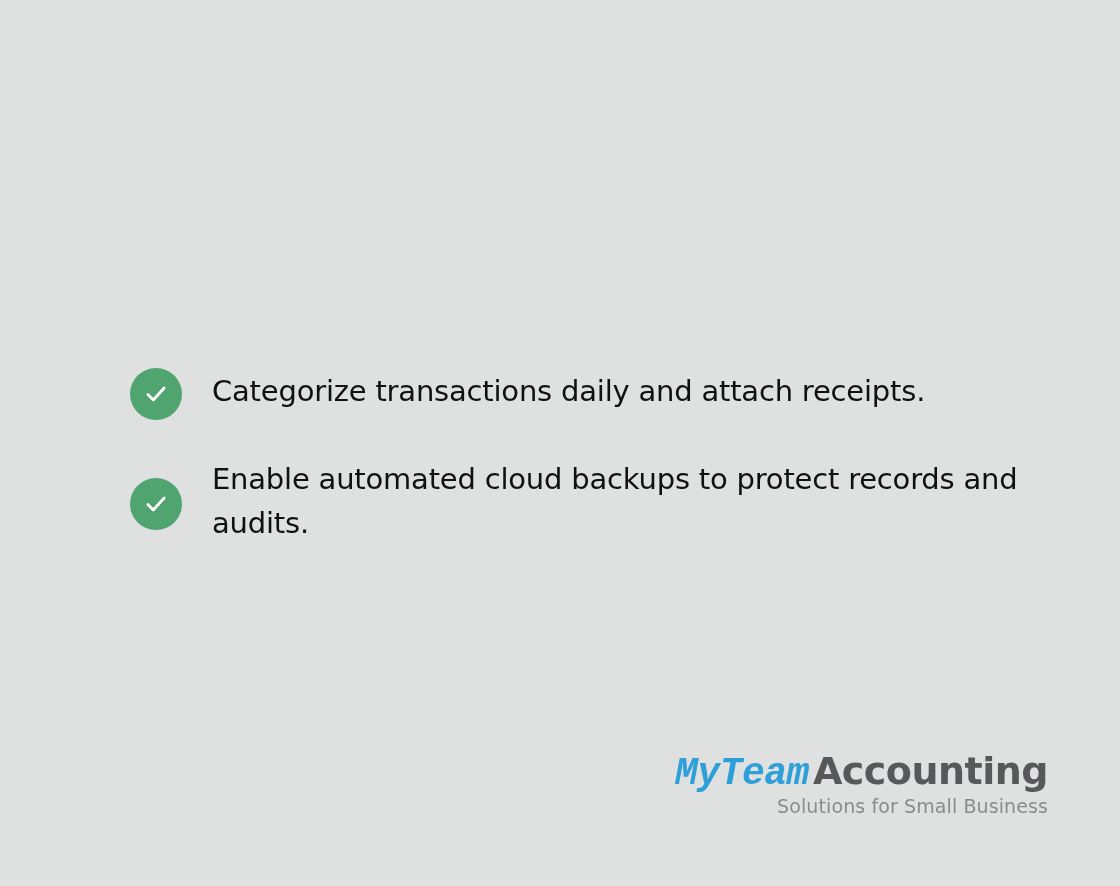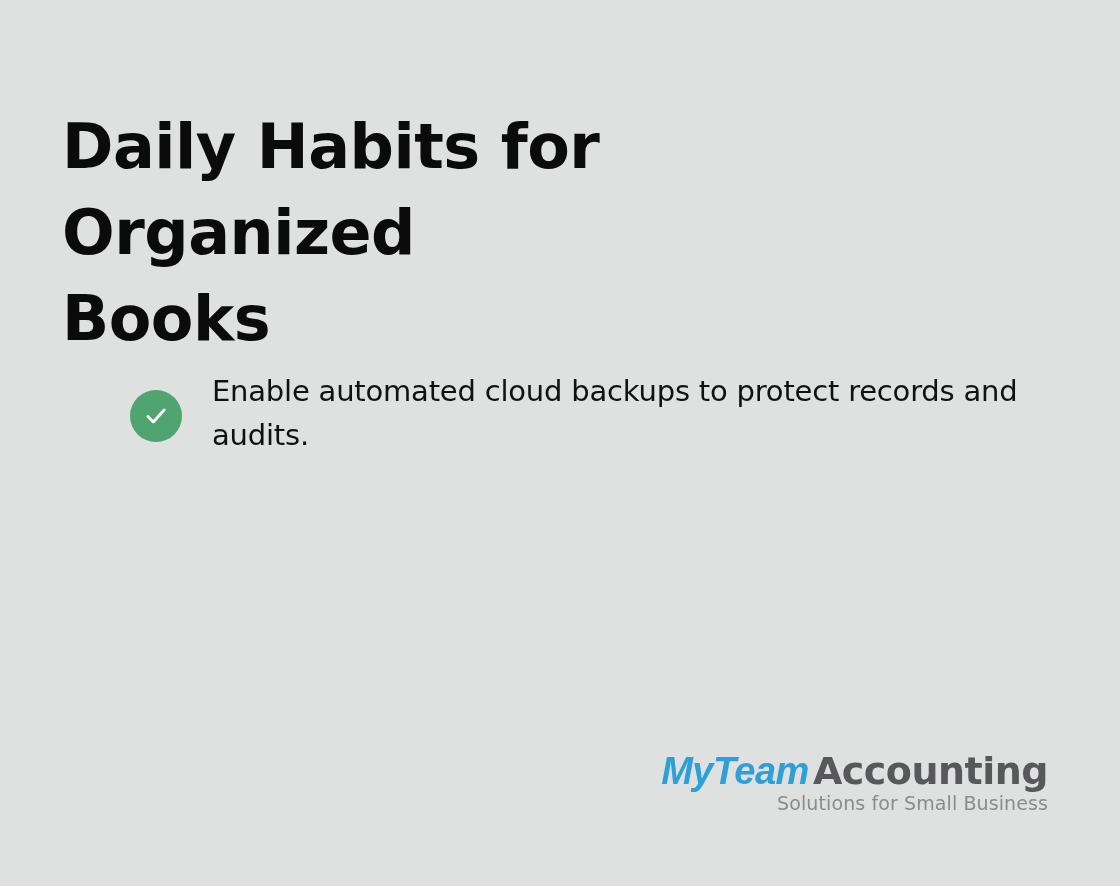--- a/index.html
+++ b/index.html
@@ -92,21 +92,21 @@
     top: 752px;
     text-align: right;
     line-height: 1;
     white-space: nowrap;
   }
   .logo-main {
     display: block;
     line-height: 1;
   }
   .logo-myteam {
-    font-family: Liberation Sans, sans-serif;
+    font-family: Liberation Mono, monospace;
     font-style: italic;
     font-weight: bold;
     font-size: 38px;
     color: #2e9fd8;
     letter-spacing: -0.5px;
   }
   .logo-accounting {
     font-family: "DejaVu Sans", sans-serif;
     font-weight: 700;
     font-size: 38px;
@@ -122,25 +122,31 @@
     font-weight: 400;
     color: #8b8b8d;
     letter-spacing: 0.1px;
   }
 </style>
 </head>
 <body>
 
 <div id="slide">
 
-  <h1 id="title">Daily Habits for Organized
-Books</h1>
 
   <div id="bullets">
 
+    <div class="bullet-row">
+      <span class="check-badge">
+        <svg viewBox="0 0 24 24" fill="none" aria-hidden="true">
+          <path d="M4.5 12.5 L9.5 17.5 L19.5 6.5" stroke="#ffffff" stroke-width="2.6" stroke-linecap="round" stroke-linejoin="round"></path>
+        </svg>
+      </span>
+      <span class="bullet-text">Categorize transactions daily and attach receipts.</span>
+    </div>
 
 
     <div class="bullet-row two-line">
       <span class="check-badge">
         <svg viewBox="0 0 24 24" fill="none" aria-hidden="true">
           <path d="M4.5 12.5 L9.5 17.5 L19.5 6.5" stroke="#ffffff" stroke-width="2.6" stroke-linecap="round" stroke-linejoin="round"></path>
         </svg>
       </span>
       <span class="bullet-text">Enable automated cloud backups to protect records and audits.</span>
     </div>

